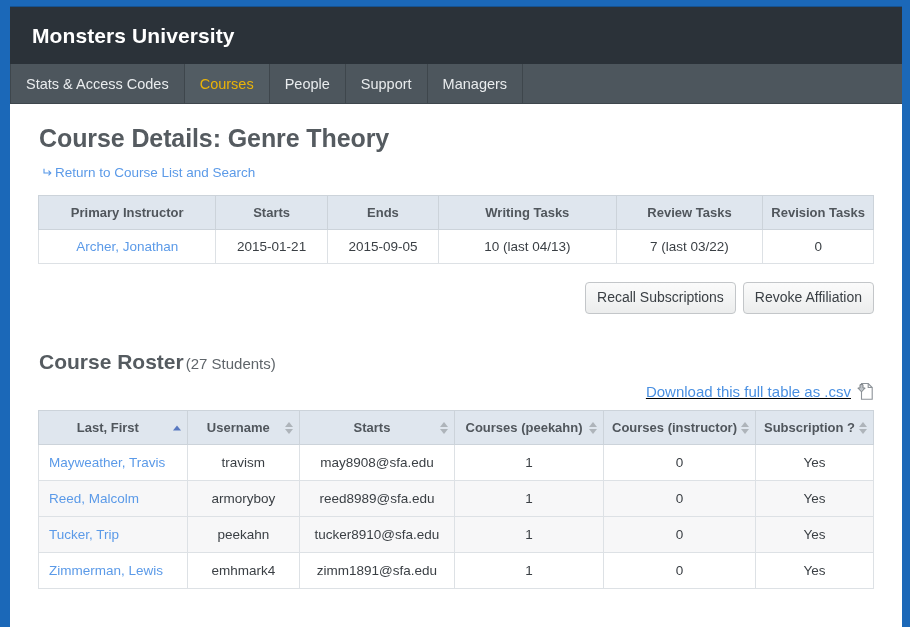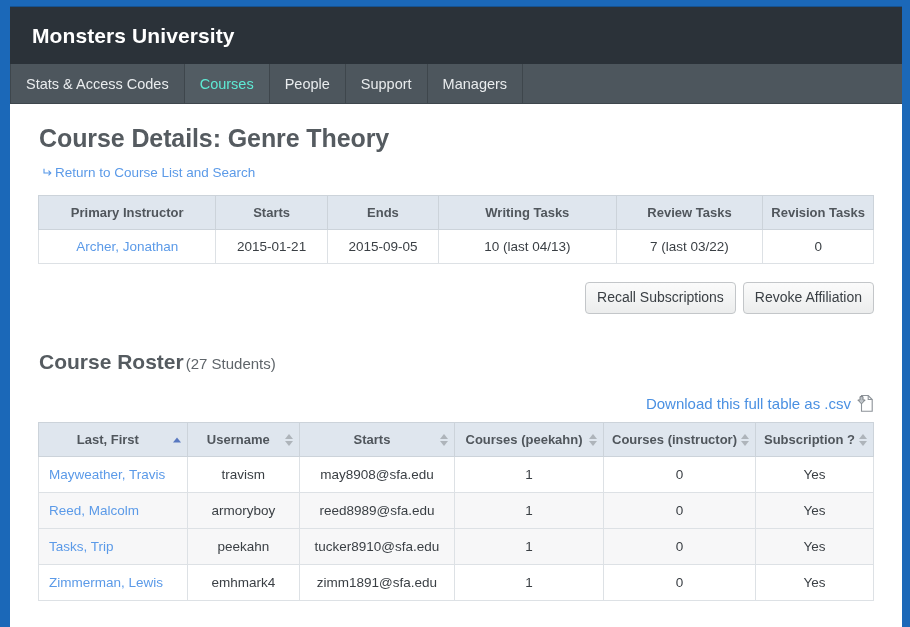--- a/index.html
+++ b/index.html
@@ -54,21 +54,21 @@
     align-items: center;
     padding: 0 15px;
     color: #e9ecee;
     font-size: 14.5px;
     border-right: 1px solid #3e464c;
     cursor: pointer;
     white-space: nowrap;
   }
   .nav-item:first-child { border-left: 1px solid #3e464c; }
   .nav-item.active {
-    color: #5eead4;
+    color: #eab308;
     background: #525c63;
   }
 
   
   #page-body {
     padding: 0 28px;
     background: #ffffff;
     height: 524px;
   }
 
@@ -165,21 +165,22 @@
     font-weight: normal;
     color: #5f656a;
     margin-left: 2px;
   }
 
   
   #download-row {
     display: flex;
     justify-content: flex-end;
     align-items: center;
-    margin-top: 20px;
+    margin-top: 8px;
+    text-decoration: underline;
   }
   #download-link {
     color: #4a90e2;
     font-size: 15px;
     cursor: pointer;
     display: inline-flex;
     align-items: center;
     gap: 5px;
   }
 
@@ -361,21 +362,21 @@
             </tr>
             <tr class="even">
               <td class="name-cell"><a class="cell-link">Reed, Malcolm</a></td>
               <td>armoryboy</td>
               <td>reed8989@sfa.edu</td>
               <td>1</td>
               <td>0</td>
               <td>Yes</td>
             </tr>
             <tr class="even">
-              <td class="name-cell"><a class="cell-link">Tasks, Trip</a></td>
+              <td class="name-cell"><a class="cell-link">Tucker, Trip</a></td>
               <td>peekahn</td>
               <td>tucker8910@sfa.edu</td>
               <td>1</td>
               <td>0</td>
               <td>Yes</td>
             </tr>
             <tr class="odd">
               <td class="name-cell"><a class="cell-link">Zimmerman, Lewis</a></td>
               <td>emhmark4</td>
               <td>zimm1891@sfa.edu</td>

